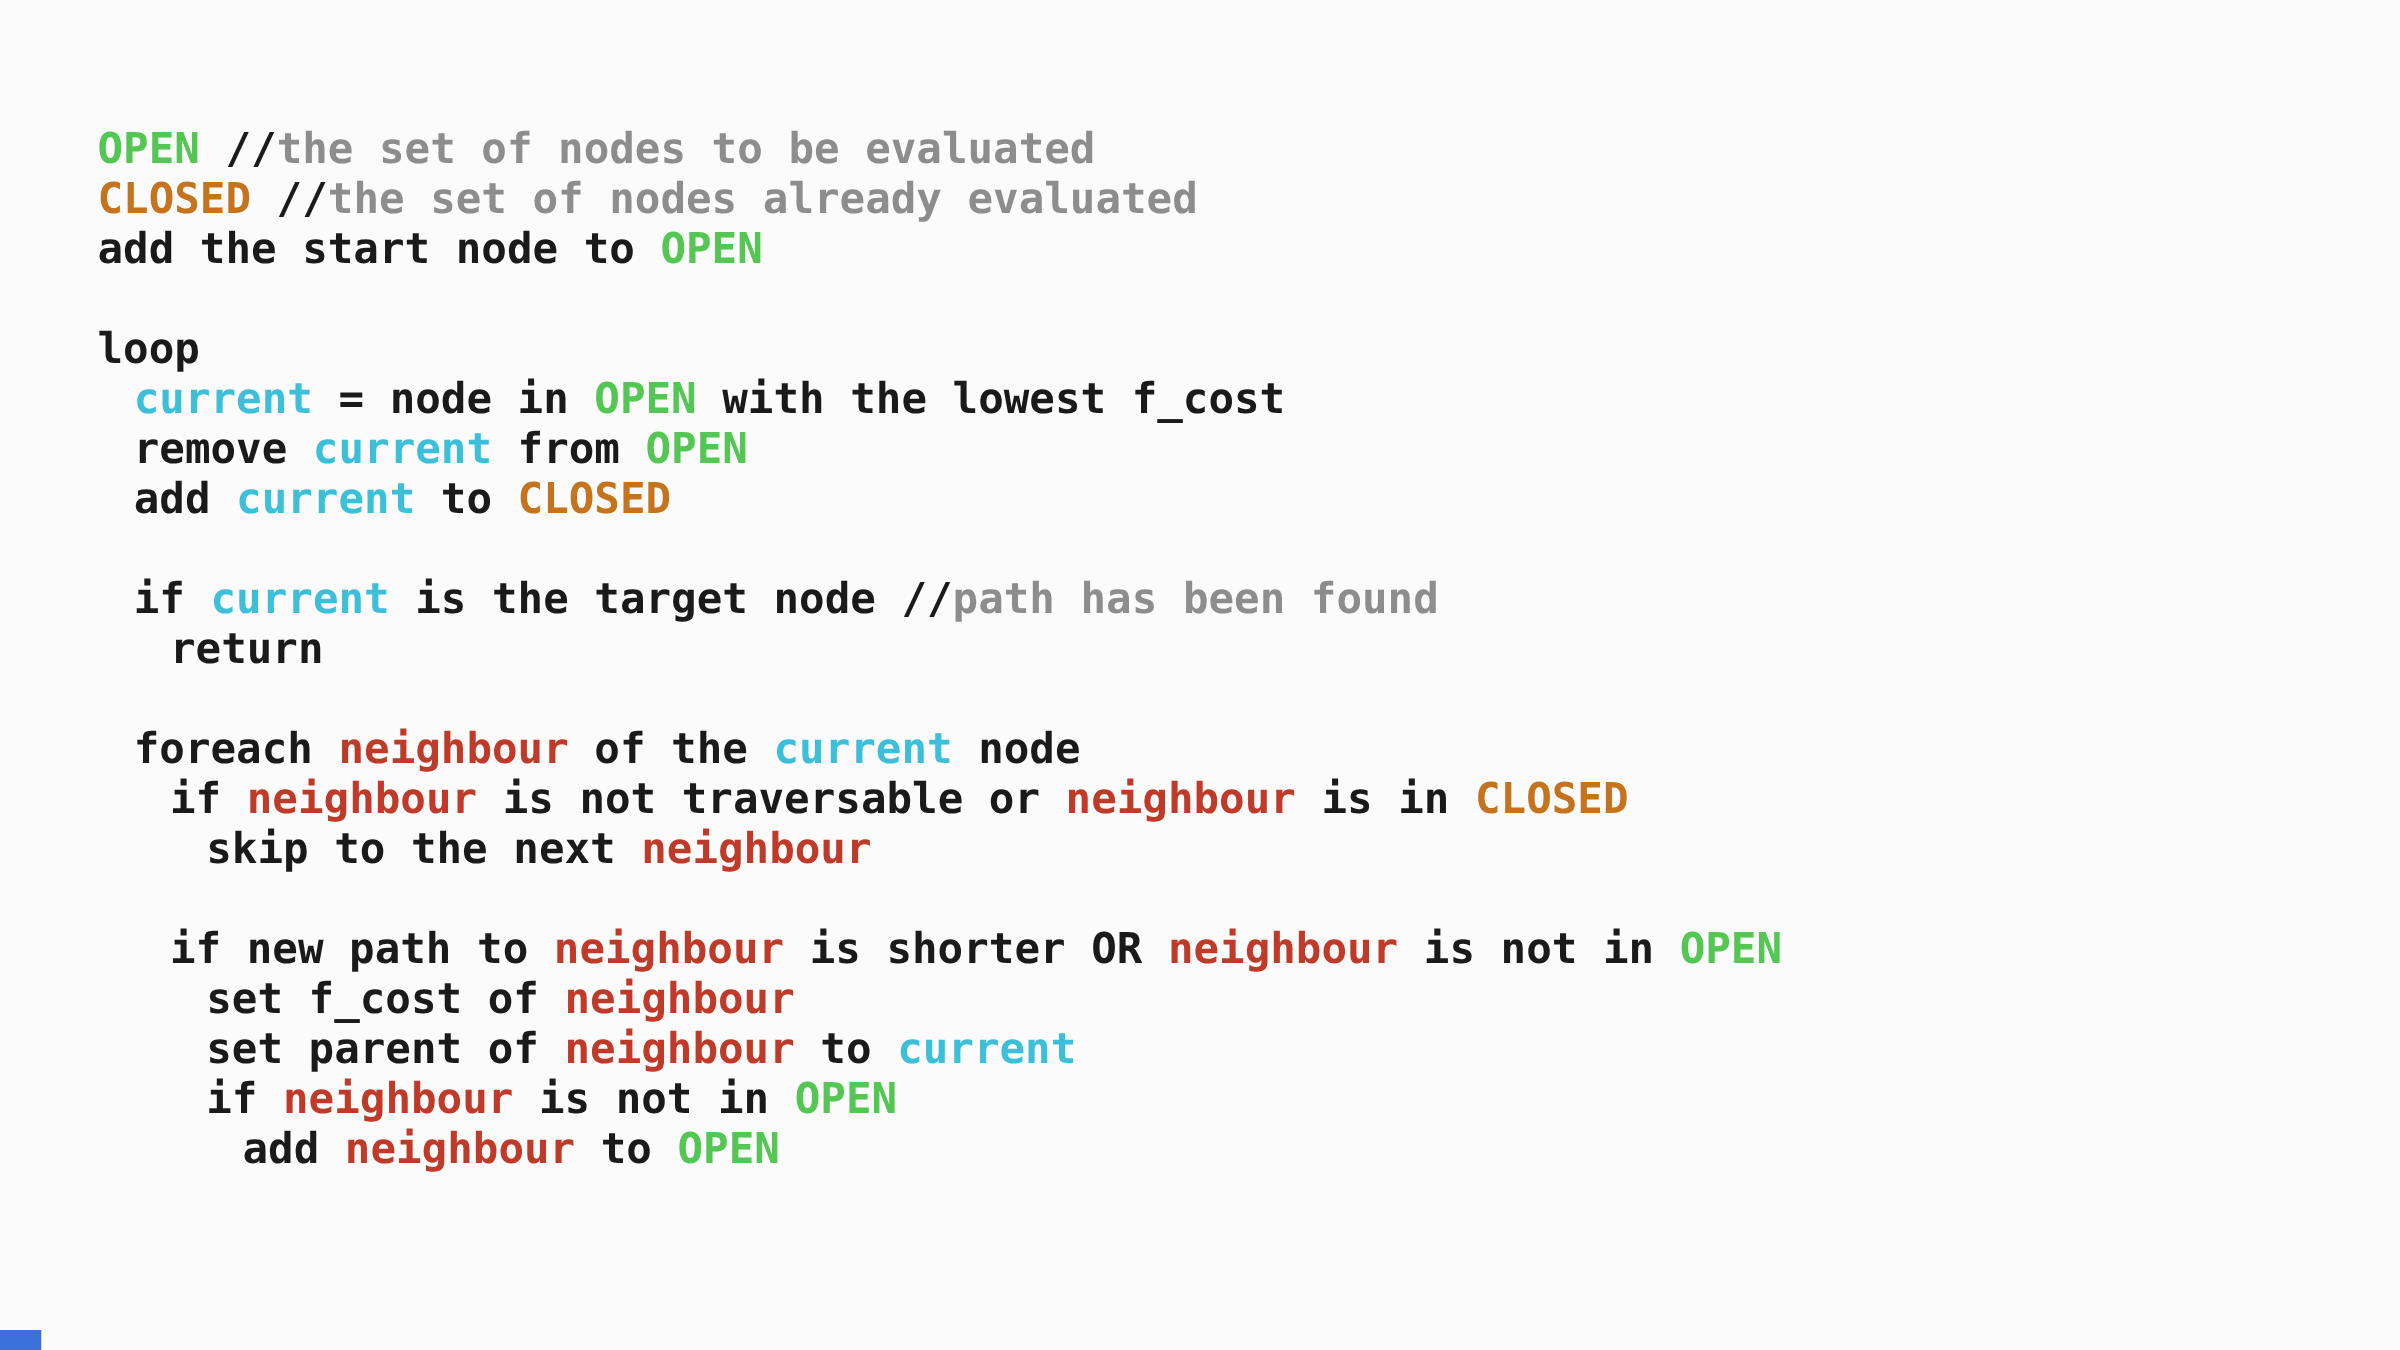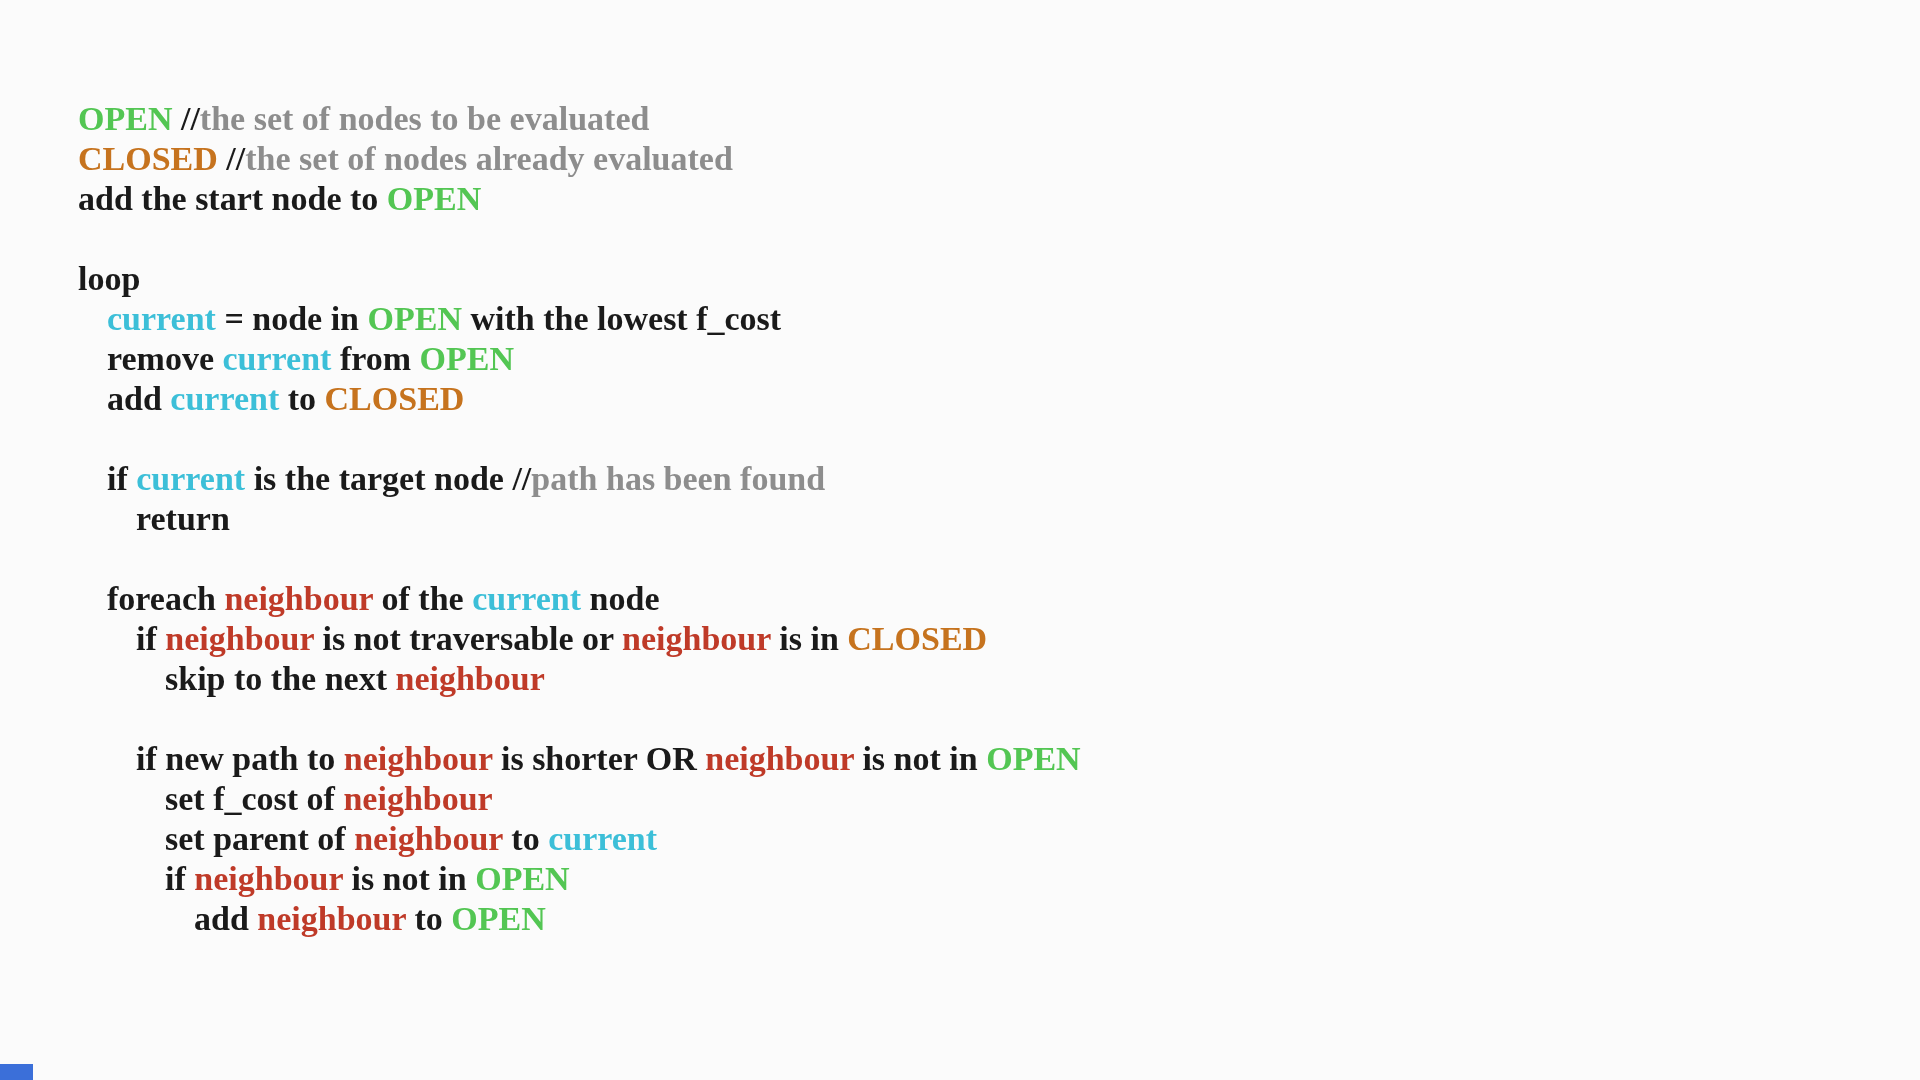--- a/index.html
+++ b/index.html
@@ -19,21 +19,20 @@
   .code {
     margin: 0;
     font-family: "DejaVu Sans Mono", "Liberation Mono", monospace;
     font-size: 34px;
     font-weight: bold;
     line-height: 40px;
   }
   .line {
     height: 40px;
     white-space: pre;
-    font-family: Liberation Serif, serif;
   }
   .progress-bar {
     position: absolute;
     left: 0;
     bottom: 0;
     width: 33px;
     height: 16px;
   }
 </style>
 </head>

